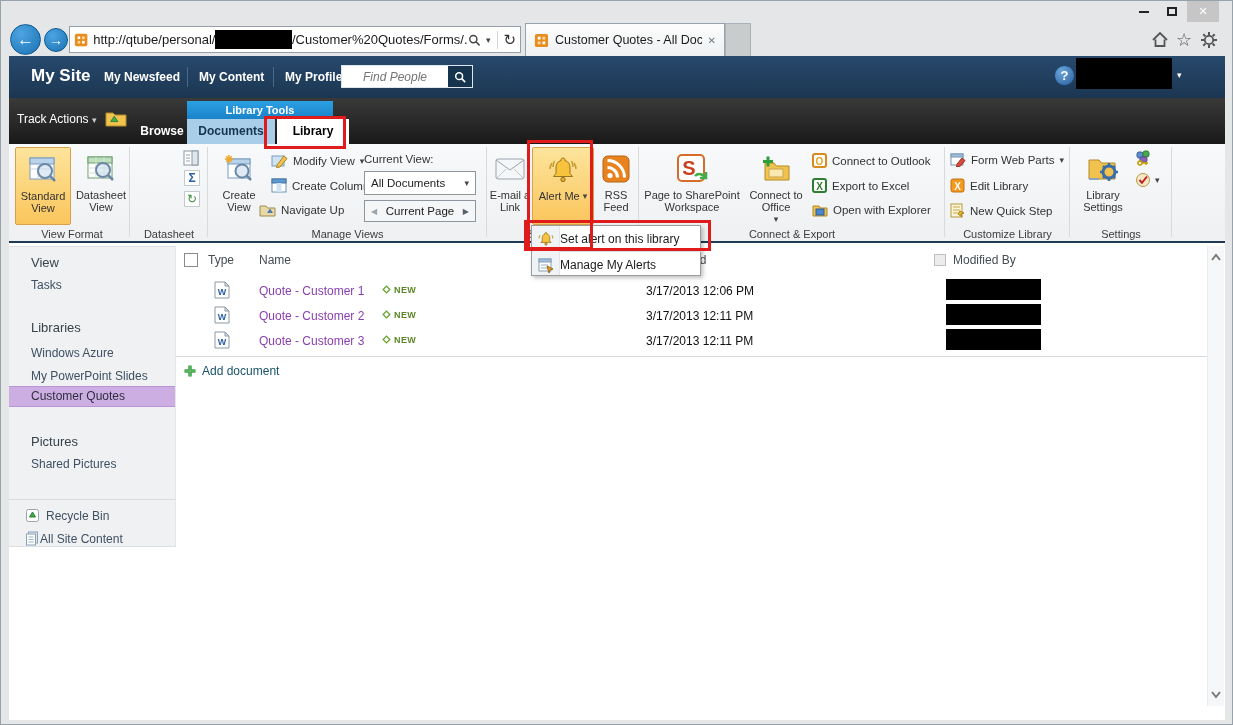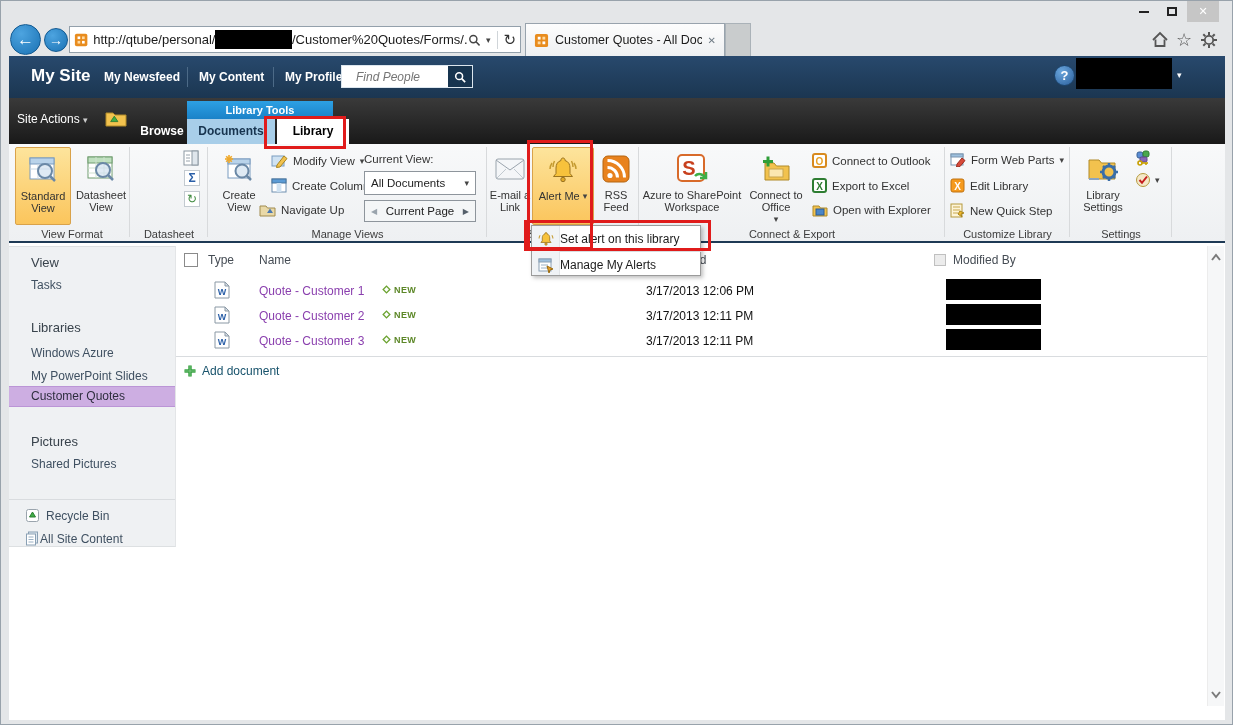--- a/index.html
+++ b/index.html
@@ -12,21 +12,21 @@
   .close-btn{width:32px;background:#c6c6c6;color:#fff;font-size:11px}
   .addr{position:absolute;left:68px;top:25px;width:452px;height:27px;background:#fff;border:1px solid #93a0ab;display:flex;align-items:center;padding:0 4px;font-size:13px}
   .circle-nav{position:absolute;border-radius:50%;background:radial-gradient(circle at 35% 30%,#4da4e0,#1a72b4);border:1px solid #125a92;color:#fff;display:flex;align-items:center;justify-content:center}
   .tab{position:absolute;left:524px;top:22px;width:200px;height:33px;background:linear-gradient(#fdfdfd,#eef0f2);border:1px solid #98a3ad;border-bottom:none;display:flex;align-items:center;padding:0 8px;font-size:12.5px;color:#1a1a1a}
   .redact{background:#000;display:inline-block}
   
   .topnav{position:absolute;left:8px;top:55px;width:1216px;height:42px;background:linear-gradient(#28496d,#1b3651);color:#fff}
   .topnav a{color:#fff;text-decoration:none;font-weight:bold}
   .navsep{position:absolute;top:11px;width:1px;height:20px;background:#4c6a87}
   .findbox{position:absolute;left:287px;top:9px;width:132px;height:23px;background:#fff;border:1px solid #dce6ee;display:flex}
-  .findbox input{flex:1;border:none;outline:none;font-style:italic;font-size:12px;padding:0 14px;color:#333;font-family:"Liberation Sans",sans-serif;min-width:0}
+  .findbox input{flex:1;border:none;outline:none;font-style:italic;font-size:12px;padding:0 21px;color:#333;font-family:"Liberation Sans",sans-serif;min-width:0}
   .findbtn{width:24px;background:#17344f;display:flex;align-items:center;justify-content:center}
   
   .tabsrow{position:absolute;left:8px;top:97px;width:1216px;height:46px;background:linear-gradient(#3a3a3a,#191919);color:#fff}
   .ctxhead{position:absolute;left:178px;top:3px;width:146px;height:18px;background:linear-gradient(#2da0e4,#1a82c8);color:#fff;font-weight:bold;font-size:11px;text-align:center;line-height:18px}
   .rtab{position:absolute;top:21px;height:25px;text-align:center;font-weight:bold;font-size:12px;line-height:25px;cursor:pointer}
   
   .ribbon{position:absolute;left:8px;top:143px;width:1216px;height:97px;background:linear-gradient(#f8f9fa,#eef0f2)}
   .gsep{position:absolute;top:3px;width:1px;height:90px;background:#d8dadc}
   .glabel{position:absolute;top:84px;font-size:11px;color:#3c3c3c;text-align:center}
   .bigbtn{position:absolute;top:3px;display:flex;flex-direction:column;align-items:center;text-align:center;font-size:11px;line-height:12px;color:#333;padding-top:4px;cursor:pointer}
@@ -149,21 +149,21 @@
     </div>
     <div class="abs" style="left:1045px;top:9px;width:21px;height:21px;border-radius:50%;background:radial-gradient(circle at 35% 30%,#6aa6dd,#2b5f9b);border:1px solid #1d466f;display:flex;align-items:center;justify-content:center;font-weight:bold;color:#fff;font-size:13px">
         <span>?</span>
       </div>
     <span class="redact abs" style="left:1067px;top:2px;width:96px;height:31px"></span>
     <span class="caret abs" style="left:1168px;top:14px;color:#fff">▾</span>
   </div>
 
   <div class="tabsrow">
     <div class="abs" style="left:8px;top:14px;font-size:12px;cursor:pointer">
-      <span>Site Actions</span>
+      <span>Track Actions</span>
       <span class="caret" style="color:#ccc">▾</span>
     </div>
     <svg class="abs" style="left:96px;top:10px" width="22" height="20" viewBox="0 0 22 20">
         <path d="M1 5 h7 l2 2 h11 v11 h-20 z" fill="#f2c24e" stroke="#b08a28"></path>
         <path d="M13 14 l4 -6 l4 6 z" fill="#3fae46" stroke="#2c7d31" transform="translate(-6,1) scale(0.9)"></path>
       </svg>
     <div class="rtab" style="left:127px;width:52px;background:transparent;color:#fff"><span>Browse</span></div>
     <div class="ctxhead"><span>Library Tools</span></div>
     <div class="rtab" style="left:178px;width:88px;background:#a8cee9;color:#17344f"><span>Documents</span></div>
     <div class="rtab" style="left:268px;width:72px;background:#fff;color:#000"><span>Library</span></div>
@@ -308,21 +308,21 @@
 
     <div class="bigbtn" style="left:632px;width:102px;height:78px">
       <div class="bicon">
           <svg width="34" height="32" viewBox="0 0 34 32">
             <rect x="3" y="2" width="26" height="26" rx="4" fill="#fff" stroke="#d86a2a" stroke-width="2"></rect>
             <text x="14" y="22" font-size="20" font-weight="bold" fill="#c8401e" font-family="Liberation Sans" text-anchor="middle">S</text>
             <path d="M20 23 a6 6 0 0 1 10 2" fill="none" stroke="#3fae46" stroke-width="2.5"></path>
             <path d="M31 19 v6 h-6" fill="none" stroke="#3fae46" stroke-width="2.5"></path>
           </svg>
         </div>
-      <span style="width:100px">Azure to SharePoint Workspace</span>
+      <span style="width:100px">Page to SharePoint Workspace</span>
     </div>
     <div class="bigbtn" style="left:736px;width:62px;height:78px">
       <div class="bicon">
           <svg width="32" height="28" viewBox="0 0 32 28">
             <path d="M5 8 h9 l2.5 3 h12.5 v14 h-24 z" fill="#f2c24e" stroke="#b08a28"></path>
             <rect x="9" y="14" width="14" height="8" fill="#fbe7b0" stroke="#c8a54e"></rect>
             <g stroke="#2f9e38" stroke-width="3">
               <line x1="8" y1="1.5" x2="8" y2="11.5"></line>
               <line x1="3" y1="6.5" x2="13" y2="6.5"></line>
             </g>

